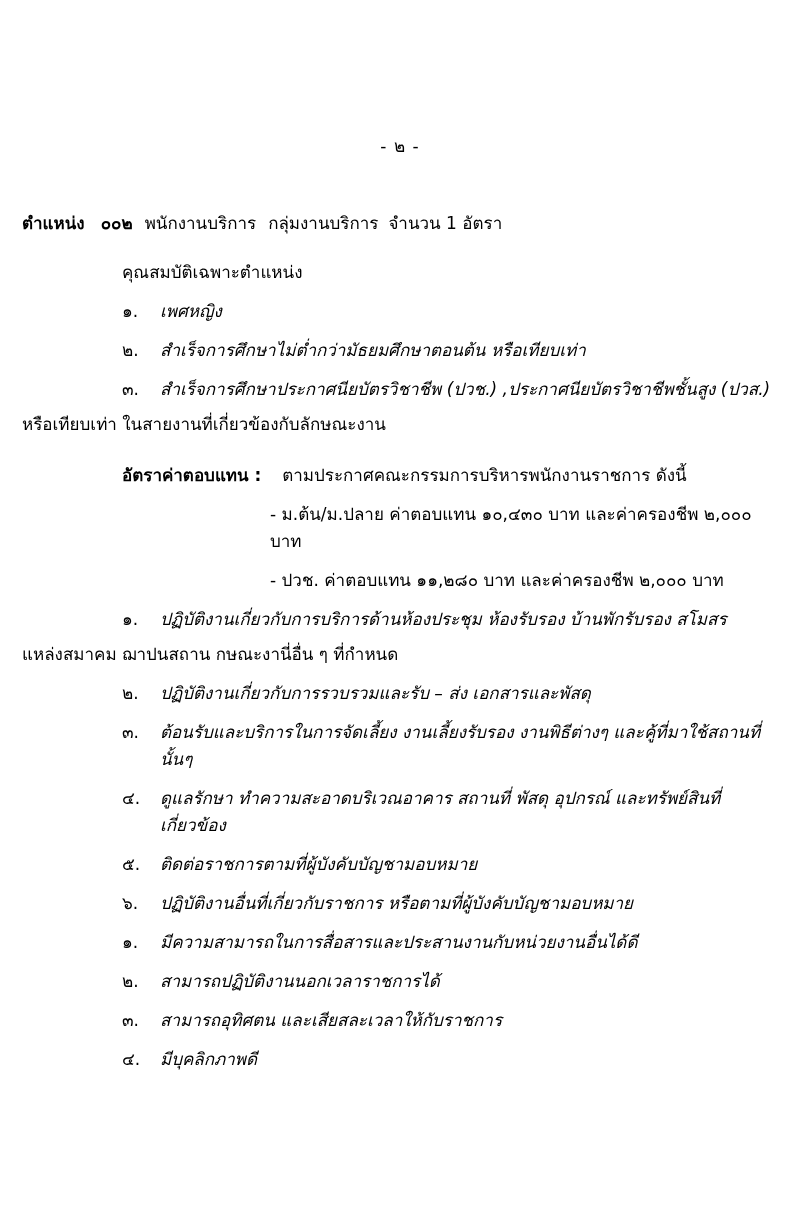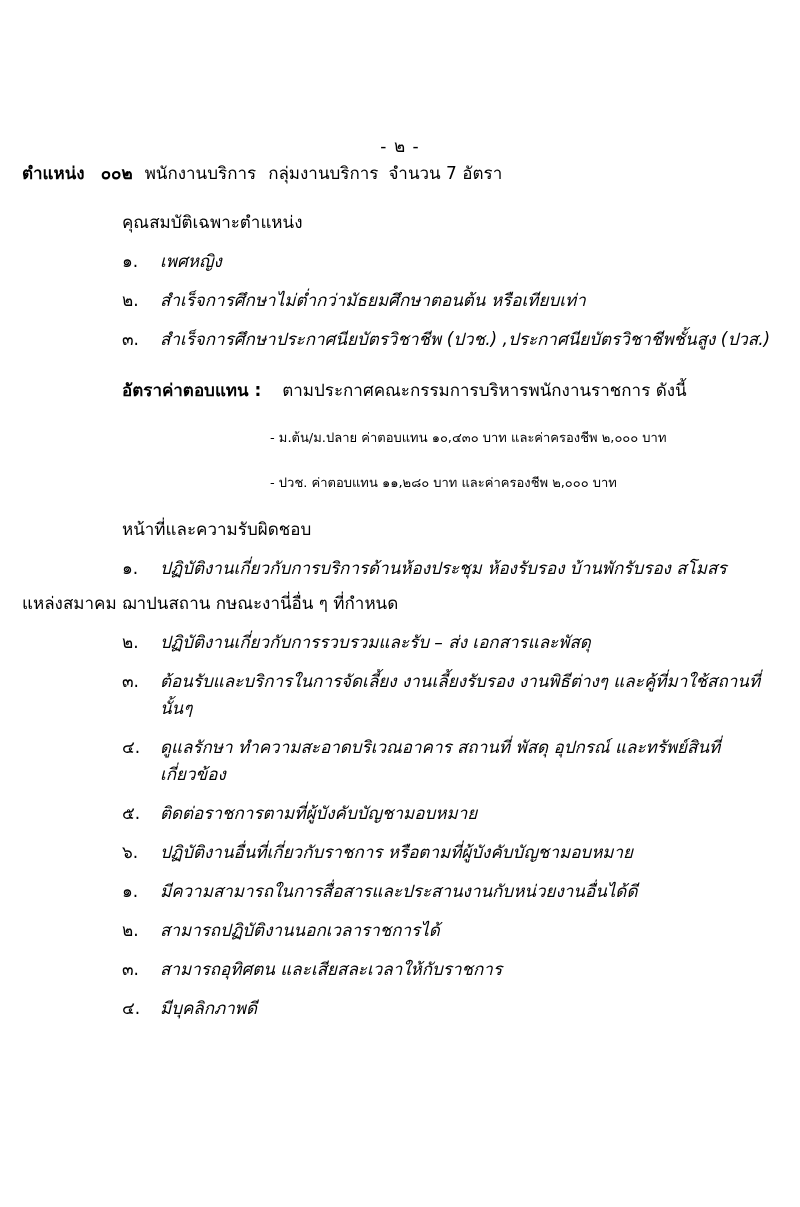--- a/index.html
+++ b/index.html
@@ -21,20 +21,21 @@
     padding: 0 22px;
     position: relative;
   }
   .page-number {
     text-align: center;
     font-size: 17px;
     margin-top: 132px;
     letter-spacing: 1px;
   }
   .position-line {
+    margin-top: 50px;
     font-size: 17px;
     display: flex;
     align-items: baseline;
   }
   .position-line .bold {
     font-weight: bold;
   }
   .sp-1 { display: inline-block; width: 16px; }
   .sp-2 { display: inline-block; width: 12px; }
   .sp-3 { display: inline-block; width: 10px; }
@@ -68,22 +69,22 @@
     margin-top: 8px;
     margin-left: 0px;
   }
   .pay-head {
     font-size: 17px;
     margin-top: 24px;
     margin-left: 100px;
   }
   .pay-head .bold { font-weight: bold; text-align: center; }
   .pay-line {
-    font-size: 13px;
-    margin-top: 24px;
+    font-size: 17px;
+    margin-top: 12px;
     margin-left: 248px;
     display: flex;
     align-items: baseline;
   }
   .gap-sm { display: inline-block; width: 10px; }
 </style>
 </head>
 <body>
 
 <div class="page">
@@ -92,52 +93,52 @@
 
   <div class="position-line">
     <span class="bold">ตำแหน่ง</span>
     <span class="sp-1"></span>
     <span class="bold">๐๐๒</span>
     <span class="sp-2"></span>
     <span>พนักงานบริการ</span>
     <span class="sp-2"></span>
     <span>กลุ่มงานบริการ</span>
     <span class="sp-3"></span>
-    <span>จำนวน 7 อัตรา</span>
+    <span>จำนวน 1 อัตรา</span>
   </div>
 
   <div class="section-head">คุณสมบัติเฉพาะตำแหน่ง</div>
 
   <div class="num-item">
     <span class="num">๑.</span>
     <span class="txt">เพศหญิง</span>
   </div>
   <div class="num-item">
     <span class="num">๒.</span>
     <span class="txt">สำเร็จการศึกษาไม่ต่ำกว่ามัธยมศึกษาตอนต้น หรือเทียบเท่า</span>
   </div>
   <div class="num-item">
     <span class="num">๓.</span>
     <span class="txt">สำเร็จการศึกษาประกาศนียบัตรวิชาชีพ (ปวช.) ,ประกาศนียบัตรวิชาชีพชั้นสูง (ปวส.)</span>
   </div>
+  <div class="hang">หรือเทียบเท่า ในสายงานที่เกี่ยวข้องกับลักษณะงาน</div>
 
   <div class="pay-head">
     <span class="bold">อัตราค่าตอบแทน :</span>
     <span class="gap-sm"></span>
     <span>ตามประกาศคณะกรรมการบริหารพนักงานราชการ ดังนี้</span>
   </div>
 
   <div class="pay-line">
     <span>- ม.ต้น/ม.ปลาย ค่าตอบแทน ๑๐,๔๓๐ บาท และค่าครองชีพ ๒,๐๐๐ บาท</span>
   </div>
   <div class="pay-line">
     <span>- ปวช.  ค่าตอบแทน ๑๑,๒๘๐ บาท และค่าครองชีพ ๒,๐๐๐ บาท</span>
   </div>
 
-  <div class="section-head">หน้าที่และความรับผิดชอบ</div>
 
   <div class="num-item">
     <span class="num">๑.</span>
     <span class="txt">ปฏิบัติงานเกี่ยวกับการบริการด้านห้องประชุม ห้องรับรอง บ้านพักรับรอง สโมสร</span>
   </div>
   <div class="hang">แหล่งสมาคม ฌาปนสถาน กษณะงานี่อื่น ๆ ที่กำหนด</div>
 
   <div class="num-item">
     <span class="num">๒.</span>
     <span class="txt">ปฏิบัติงานเกี่ยวกับการรวบรวมและรับ – ส่ง เอกสารและพัสดุ</span>

